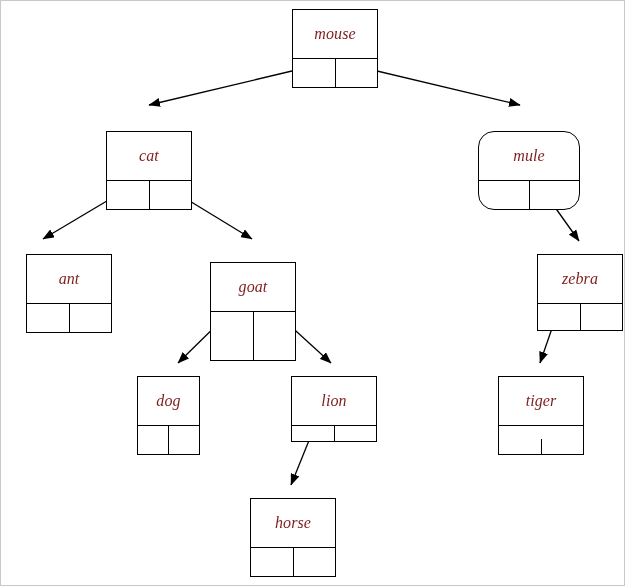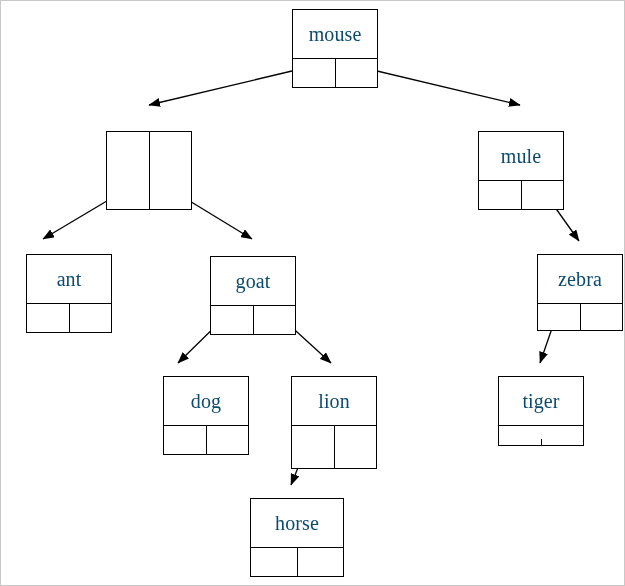--- a/index.html
+++ b/index.html
@@ -34,25 +34,26 @@
     display: flex;
     flex-direction: column;
   }
   .node-label {
     flex: 0 0 48px;
     height: 48px;
     display: flex;
     align-items: center;
     justify-content: center;
     border-bottom: 1.6px solid #000000;
-    font-size: 20px;
+    font-size: 16px;
     line-height: 1;
-    color: #0c4a6e;
+    color: #7f1d1d;
     letter-spacing: 0.1px;
     white-space: nowrap;
+    font-style: italic;
   }
   .node-ptrs {
     flex: 1 1 auto;
     display: flex;
   }
   .ptr-cell {
     flex: 1 1 50%;
     min-width: 0;
   }
   .ptr-cell.left {
@@ -85,75 +86,76 @@
 
   <div id="nodes-layer">
       <div class="node" style="left: 291px; top: 8px; width: 86px; height: 79px;">
         <div class="node-label">mouse</div>
         <div class="node-ptrs">
           <div class="ptr-cell left"></div>
           <div class="ptr-cell right"></div>
         </div>
       </div>
       <div class="node" style="left: 105px; top: 130px; width: 86px; height: 79px;">
+        <div class="node-label">cat</div>
         <div class="node-ptrs">
           <div class="ptr-cell left"></div>
           <div class="ptr-cell right"></div>
         </div>
       </div>
-      <div class="node" style="left: 477px; top: 130px; width: 86px; height: 79px;">
+      <div class="node" style="left: 477px; top: 130px; width: 102px; height: 79px; border-radius: 16px;">
         <div class="node-label">mule</div>
         <div class="node-ptrs">
           <div class="ptr-cell left"></div>
           <div class="ptr-cell right"></div>
         </div>
       </div>
       <div class="node" style="left: 3px; top: 253px; width: 86px; height: 79px; margin-left: 22px;">
         <div class="node-label">ant</div>
         <div class="node-ptrs">
           <div class="ptr-cell left"></div>
           <div class="ptr-cell right"></div>
         </div>
       </div>
-      <div class="node" style="left: 209px; top: 255px; width: 86px; height: 79px;">
+      <div class="node" style="left: 209px; top: 261px; width: 86px; height: 99px;">
         <div class="node-label">goat</div>
         <div class="node-ptrs">
           <div class="ptr-cell left"></div>
           <div class="ptr-cell right"></div>
         </div>
       </div>
       <div class="node" style="left: 536px; top: 253px; width: 86px; height: 77px;">
         <div class="node-label">zebra</div>
         <div class="node-ptrs">
           <div class="ptr-cell left"></div>
           <div class="ptr-cell right"></div>
         </div>
       </div>
-      <div class="node" style="left: 136px; top: 375px; width: 86px; height: 79px; margin-left: 26px;">
+      <div class="node" style="left: 136px; top: 375px; width: 63px; height: 79px;">
         <div class="node-label">dog</div>
         <div class="node-ptrs">
           <div class="ptr-cell left"></div>
           <div class="ptr-cell right"></div>
         </div>
       </div>
-      <div class="node" style="left: 290px; top: 375px; width: 86px; height: 93px;">
+      <div class="node" style="left: 290px; top: 375px; width: 86px; height: 66px;">
         <div class="node-label">lion</div>
         <div class="node-ptrs">
           <div class="ptr-cell left"></div>
           <div class="ptr-cell right"></div>
         </div>
       </div>
-      <div class="node" style="left: 497px; top: 375px; width: 86px; height: 70px; gap: 13px;">
+      <div class="node" style="left: 497px; top: 375px; width: 86px; height: 79px; gap: 13px;">
         <div class="node-label">tiger</div>
         <div class="node-ptrs">
           <div class="ptr-cell left"></div>
           <div class="ptr-cell right"></div>
         </div>
       </div>
-      <div class="node" style="left: 249px; top: 497px; width: 94px; height: 79px;">
+      <div class="node" style="left: 249px; top: 497px; width: 86px; height: 79px;">
         <div class="node-label">horse</div>
         <div class="node-ptrs">
           <div class="ptr-cell left"></div>
           <div class="ptr-cell right"></div>
         </div>
       </div>
     </div>
 
 </div>
 

